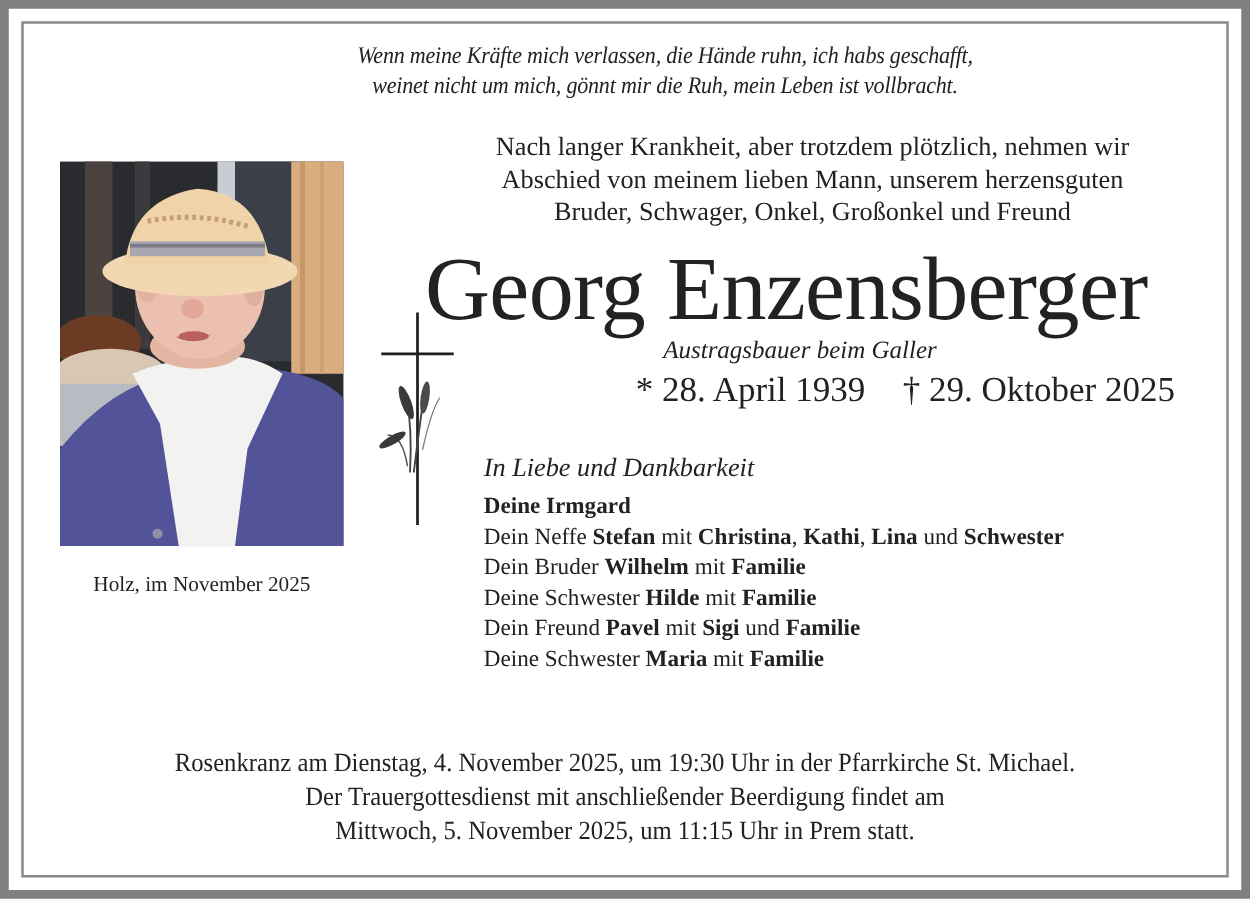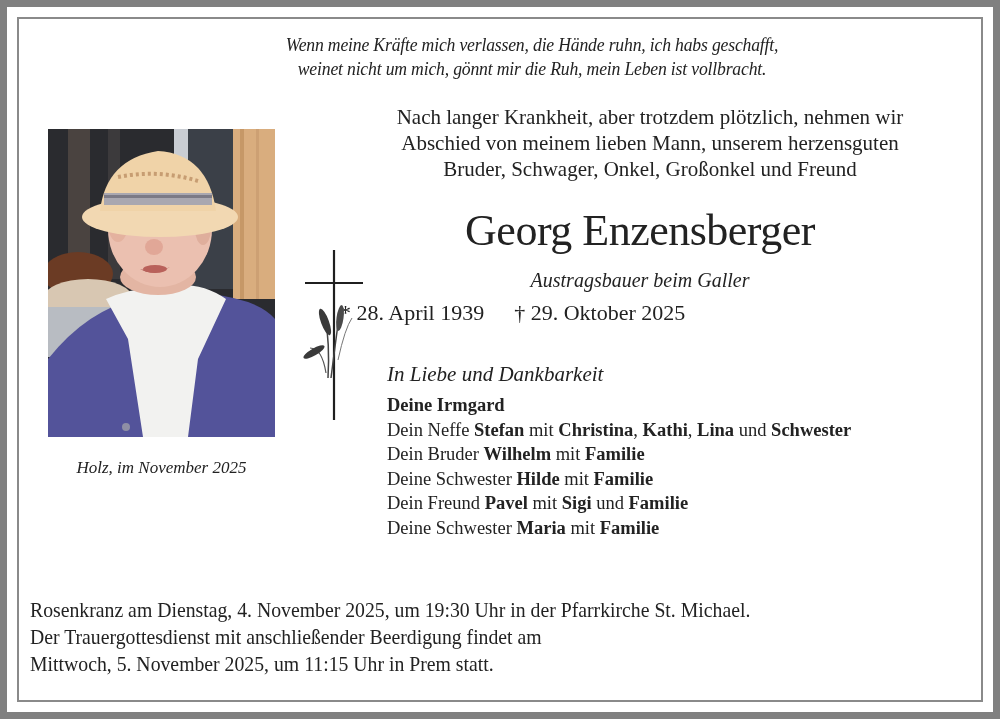--- a/index.html
+++ b/index.html
@@ -27,51 +27,51 @@
       letter-spacing: -0.2px;
       margin-left: 32px;
     }
     .motto div { transform: scaleX(0.93); }
     .intro {
       left: 340px; width: 620px; top: 104px;
       text-align: center; font-size: 21px; line-height: 26px;
     }
     .name {
       left: 340px; width: 600px; top: 196px;
-      text-align: center; font-size: 44px; line-height: 70px;
+      text-align: left; font-size: 72px; line-height: 70px;
       letter-spacing: -0.5px;
     }
     .occupation {
       left: 340px; width: 600px; top: 267px;
       text-align: center; font-style: italic; font-size: 20px; line-height: 26px;
     }
     .dates {
       left: 340px; width: 600px; top: 299px;
-      text-align: left; font-size: 22px; line-height: 28px;
+      text-align: right; font-size: 28px; line-height: 28px;
       white-space: pre;
     }
     .dates span.gap { display: inline-block; width: 30px; }
     .photo {
       left: 48px; top: 129px; width: 227px; height: 308px;
       overflow: hidden;
     }
     .caption {
       left: 48px; width: 227px; top: 457px;
-      text-align: center; font-style: italic; font-size: 17px; line-height: 22px;
+      text-align: center; font-size: 17px; line-height: 22px;
     }
     .cross-ornament { left: 300px; top: 248px; width: 70px; height: 175px; }
     .mourners {
       left: 387px; top: 361px; width: 580px;
       font-size: 18.5px; line-height: 24.5px;
     }
     .mourners .lead { font-style: italic; font-size: 21px; line-height: 26px; margin-bottom: 6px; }
     .mourners b { font-weight: bold; }
     .services {
       left: 0; width: 1000px; top: 597px;
-      font-size: 21px; line-height: 27px;
+      text-align: center; font-size: 21px; line-height: 27px;
     }
     .services div { transform: scaleX(0.94); }
   </style>
 </head>
 <body>
 
 <div class="frame-outer">
   <div class="frame-inner"></div>
 </div>
 

